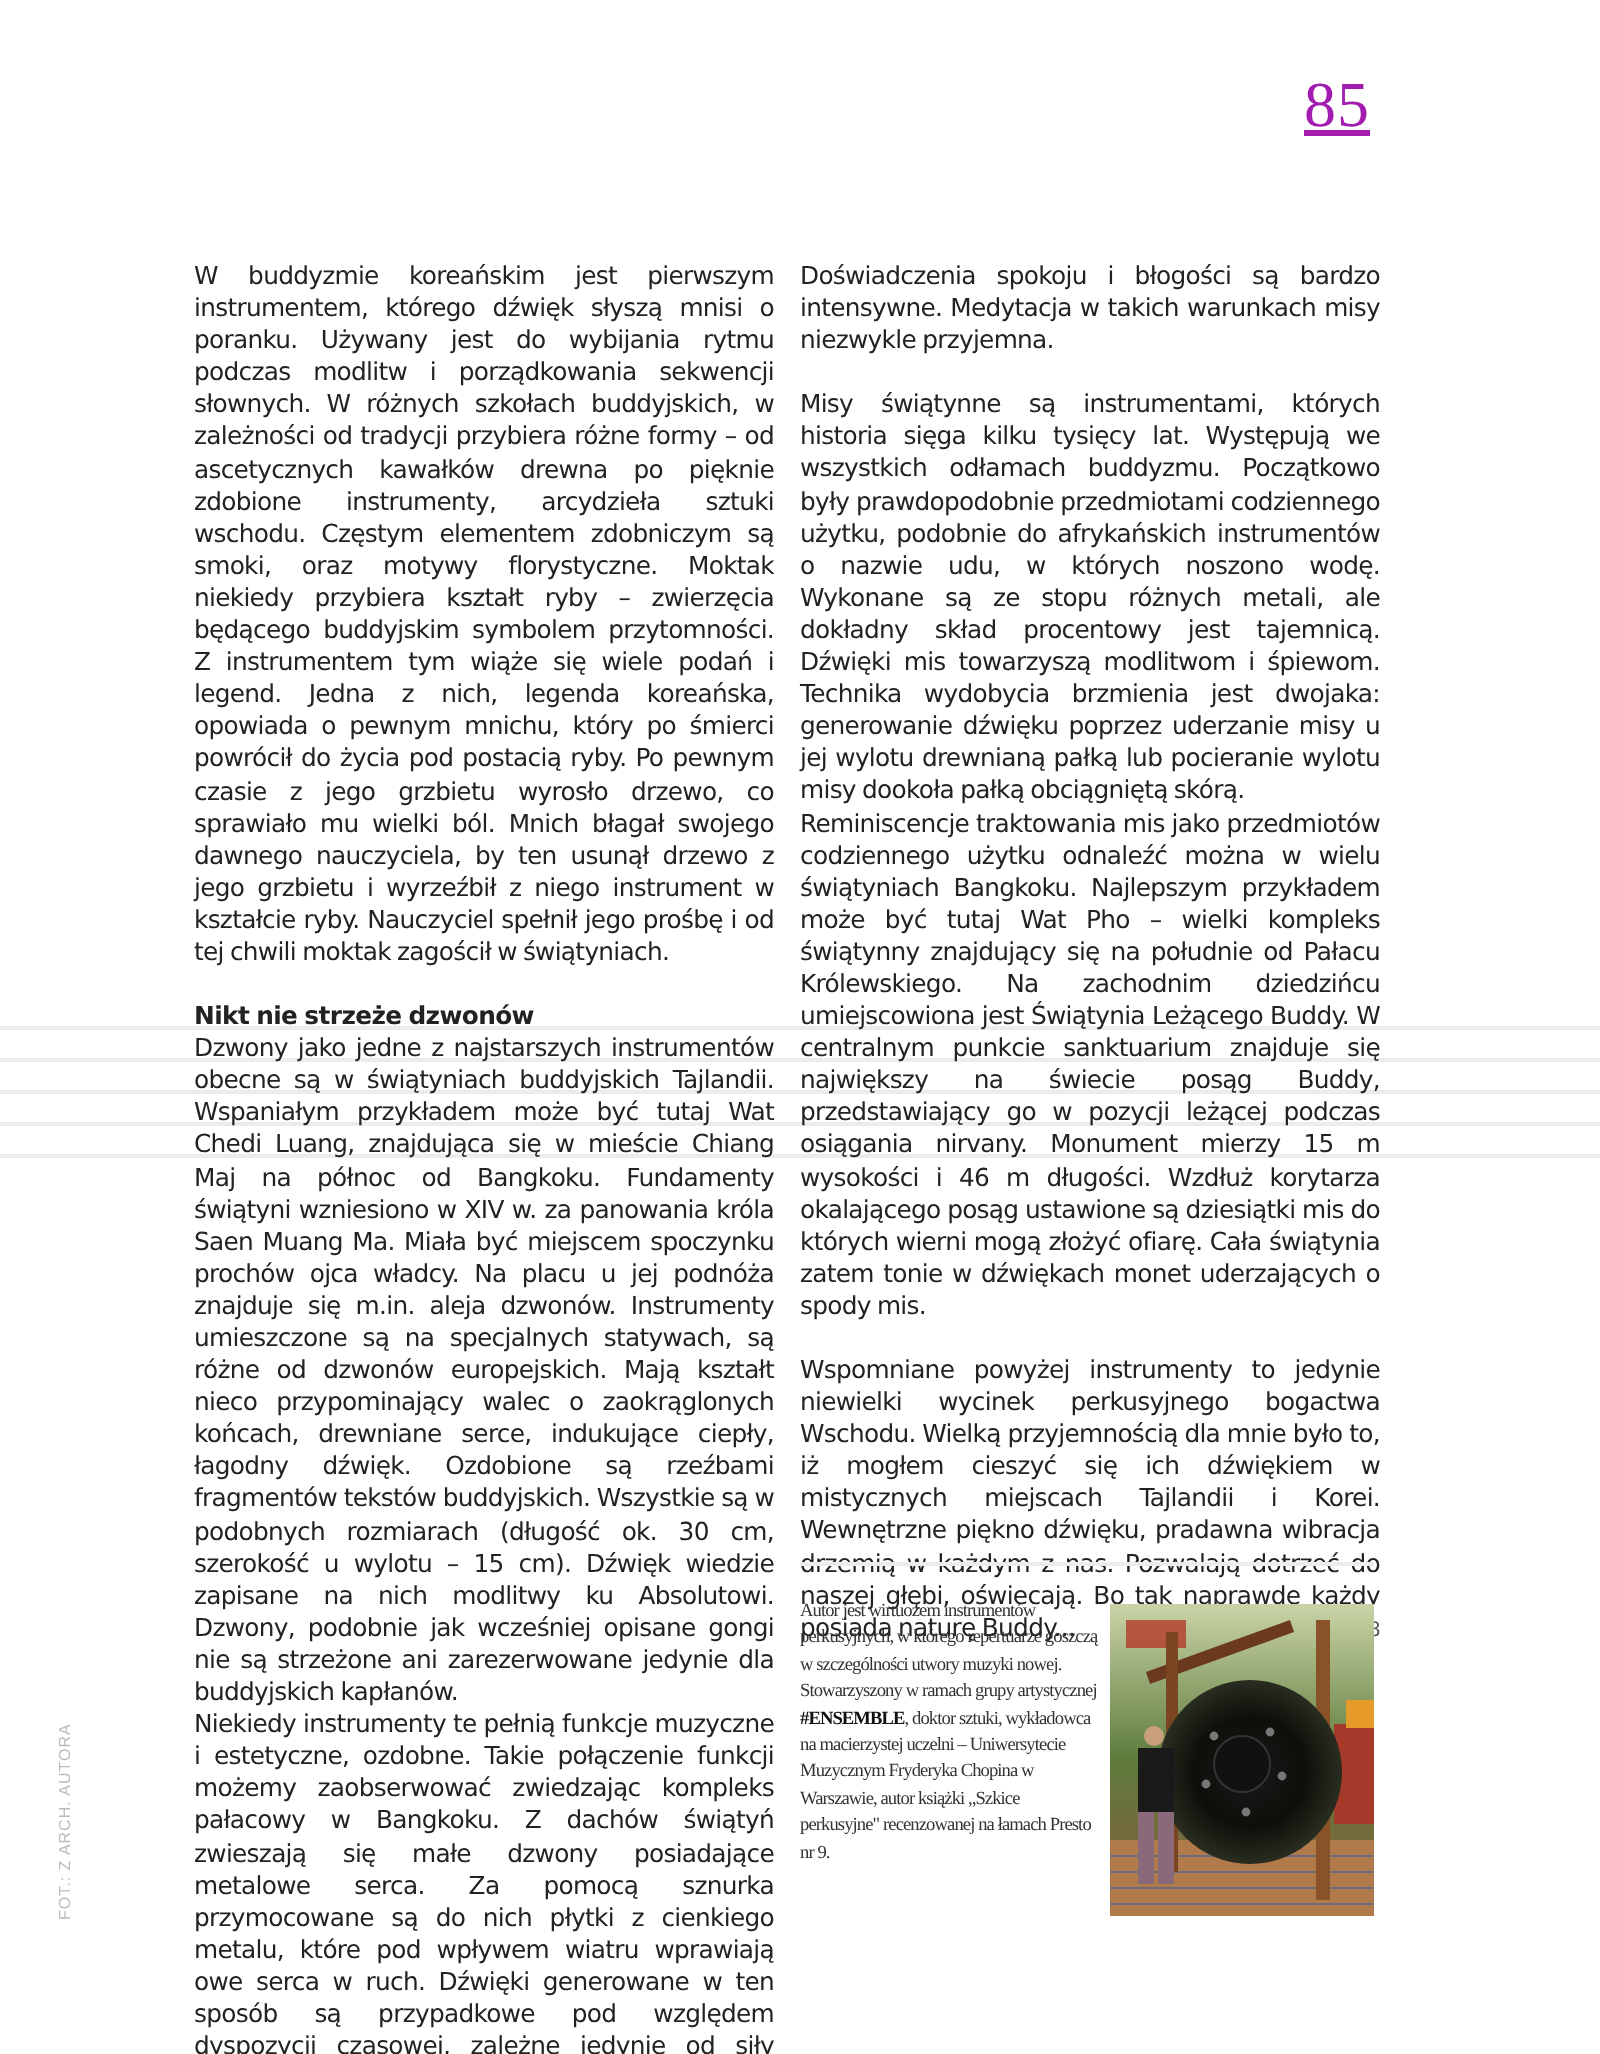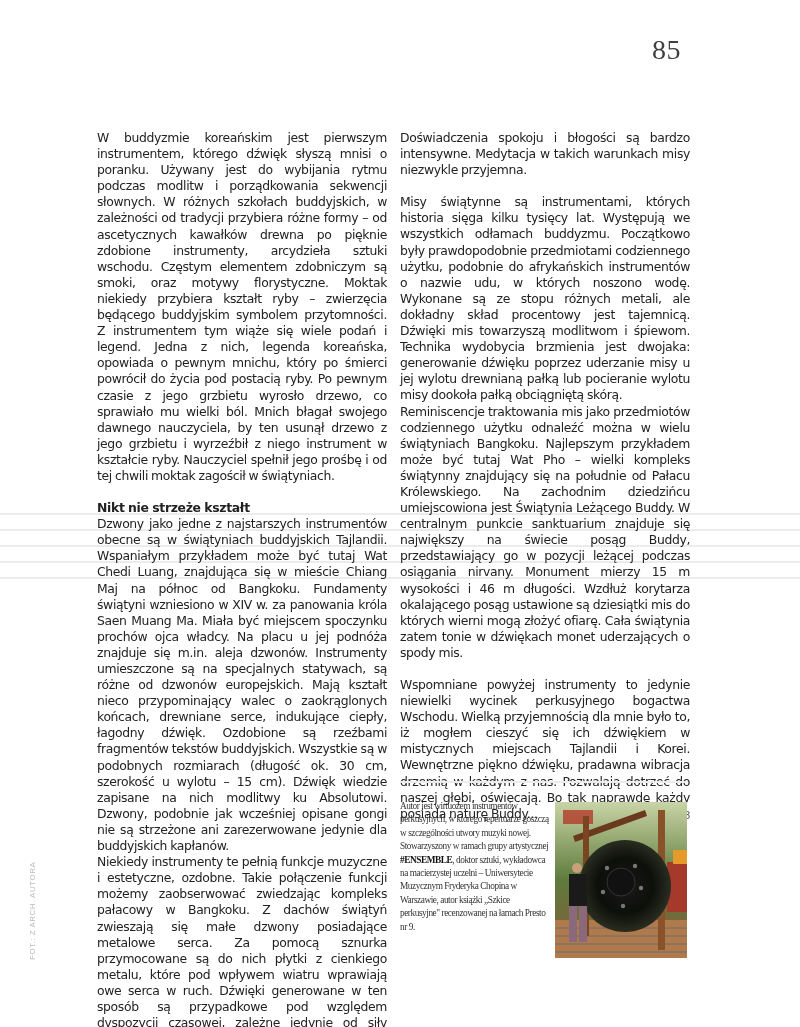--- a/index.html
+++ b/index.html
@@ -1,19 +1,19 @@
 <!DOCTYPE html>
 <html><head>
 <meta charset="utf-8">
 <style>
   html, body { margin:0; padding:0; background:#ffffff; }
   body { width:800px; height:1027px; position:relative; overflow:hidden;
          font-family:"DejaVu Sans", sans-serif; color:#222; }
   .page-num { position:absolute; left:652px; top:34px; font-family:"Liberation Serif", serif;
-              font-size:28px; color:#404040; letter-spacing:0.5px; }
+              font-size:32px; color:#a21caf; letter-spacing:0.5px;text-decoration:underline; }
   .staff { position:absolute; left:0; width:800px; top:513px; }
   .staff div { height:2px; background:#ececec; margin-bottom:14px; }
   .col { position:absolute; top:130px; width:290px; font-size:12.4px; line-height:16.1px;
          text-align:justify; letter-spacing:-0.35px; word-spacing:-0.5px; }
   .col-left { left:97px; }
   .col-right { left:400px; }
   .col p { margin:0; hyphens:manual; }
   .col h3 { margin:0; font-size:12.4px; font-weight:bold; line-height:16.1px; letter-spacing:-0.3px; }
   .gap { height:16px; }
   .end-mark { float:right; font-size:10px; color:#555; margin-top:2px; }
@@ -34,21 +34,21 @@
   <div></div>
   <div></div>
   <div></div>
   <div></div>
   <div></div>
 </div>
 
 <div class="col col-left">
   <p>W buddyzmie koreańskim jest pierwszym instrumentem, którego dźwięk słyszą mnisi o poranku. Używany jest do wybijania rytmu podczas modlitw i porządkowania sekwencji słownych. W różnych szkołach buddyjskich, w zależności od tradycji przybiera różne formy – od ascetycznych kawałków drewna po pięknie zdobione instrumenty, arcydzieła sztuki wschodu. Częstym elementem zdobniczym są smoki, oraz motywy florystyczne. Moktak niekiedy przybiera kształt ryby – zwierzęcia będącego buddyjskim symbolem przytomności. Z instrumentem tym wiąże się wiele podań i legend. Jedna z nich, legenda koreańska, opowiada o pewnym mnichu, który po śmierci powrócił do życia pod postacią ryby. Po pewnym czasie z jego grzbietu wyrosło drzewo, co sprawiało mu wielki ból. Mnich błagał swojego dawnego nauczyciela, by ten usunął drzewo z jego grzbietu i wyrzeźbił z niego instrument w kształcie ryby. Nauczyciel spełnił jego prośbę i od tej chwili moktak zagościł w świątyniach.</p>
   <div class="gap"></div>
-  <h3>Nikt nie strzeże kształt</h3>
+  <h3>Nikt nie strzeże dzwonów</h3>
   <p>Dzwony jako jedne z najstarszych instrumentów obecne są w świątyniach buddyjskich Tajlandii. Wspaniałym przykładem może być tutaj Wat Chedi Luang, znajdująca się w mieście Chiang Maj na północ od Bangkoku. Fundamenty świątyni wzniesiono w XIV w. za panowania króla Saen Muang Ma. Miała być miejscem spoczynku prochów ojca władcy. Na placu u jej podnóża znajduje się m.in. aleja dzwonów. Instrumenty umieszczone są na specjalnych statywach, są różne od dzwonów europejskich. Mają kształt nieco przypominający walec o zaokrąglonych końcach, drewniane serce, indukujące ciepły, łagodny dźwięk. Ozdobione są rzeźbami fragmentów tekstów buddyjskich. Wszystkie są w podobnych rozmiarach (długość ok. 30 cm, szerokość u wylotu – 15 cm). Dźwięk wiedzie zapisane na nich modlitwy ku Absolutowi. Dzwony, podobnie jak wcześniej opisane gongi nie są strzeżone ani zarezerwowane jedynie dla buddyjskich kapłanów.</p>
   <p>Niekiedy instrumenty te pełnią funkcje muzyczne i estetyczne, ozdobne. Takie połączenie funkcji możemy zaobserwować zwiedzając kompleks pałacowy w Bangkoku. Z dachów świątyń zwieszają się małe dzwony posiadające metalowe serca. Za pomocą sznurka przymocowane są do nich płytki z cienkiego metalu, które pod wpływem wiatru wprawiają owe serca w ruch. Dźwięki generowane w ten sposób są przypadkowe pod względem dyspozycji czasowej, zależne jedynie od siły wiatru. Osoba odwiedzająca świątynię ma wrażenie stopniowego zagłębiania się w delikatny deszcz dźwiękowych refleksów, mieszających się z pięknym zapachem kadzideł, których woń dobiega z przybytku kultu.</p>
 </div>
 
 <div class="col col-right">
   <p>Doświadczenia spokoju i błogości są bardzo intensywne. Medytacja w takich warunkach misy niezwykle przyjemna.</p>
   <div class="gap"></div>
   <p>Misy świątynne są instrumentami, których historia sięga kilku tysięcy lat. Występują we wszystkich odłamach buddyzmu. Początkowo były prawdopodobnie przedmiotami codziennego użytku, podobnie do afrykańskich instrumentów o nazwie udu, w których noszono wodę. Wykonane są ze stopu różnych metali, ale dokładny skład procentowy jest tajemnicą. Dźwięki mis towarzyszą modlitwom i śpiewom. Technika wydobycia brzmienia jest dwojaka: generowanie dźwięku poprzez uderzanie misy u jej wylotu drewnianą pałką lub pocieranie wylotu misy dookoła pałką obciągniętą skórą.</p>
   <p>Reminiscencje traktowania mis jako przedmiotów codziennego użytku odnaleźć można w wielu świątyniach Bangkoku. Najlepszym przykładem może być tutaj Wat Pho – wielki kompleks świątynny znajdujący się na południe od Pałacu Królewskiego. Na zachodnim dziedzińcu umiejscowiona jest Świątynia Leżącego Buddy. W centralnym punkcie sanktuarium znajduje się największy na świecie posąg Buddy, przedstawiający go w pozycji leżącej podczas osiągania nirvany. Monument mierzy 15 m wysokości i 46 m długości. Wzdłuż korytarza okalającego posąg ustawione są dziesiątki mis do których wierni mogą złożyć ofiarę. Cała świątynia zatem tonie w dźwiękach monet uderzających o spody mis.</p>
   <div class="gap"></div>

